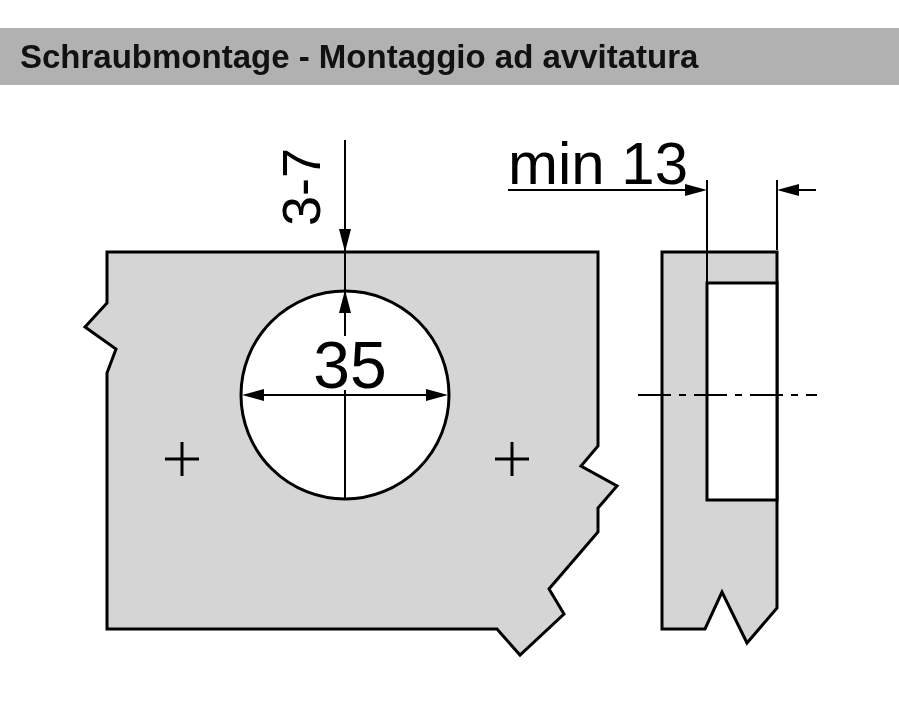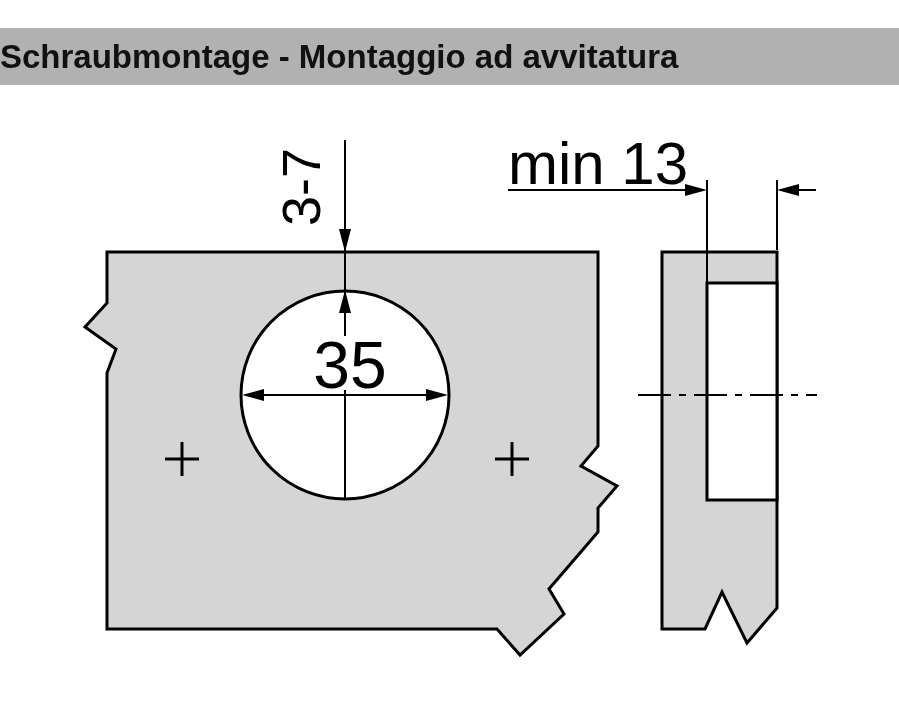--- a/index.html
+++ b/index.html
@@ -18,21 +18,21 @@
   .header-bar {
     position: absolute;
     top: 28px;
     left: 0;
     width: 899px;
     height: 57px;
     background: #b1b1b1;
     display: flex;
     align-items: center;
     box-sizing: border-box;
-    padding-left: 0;
+    padding-left: 20px;
   }
   .header-bar .title {
     font-size: 33px;
     font-weight: bold;
     color: #111111;
     white-space: nowrap;
   }
   svg.drawing {
     position: absolute;
     top: 0;

